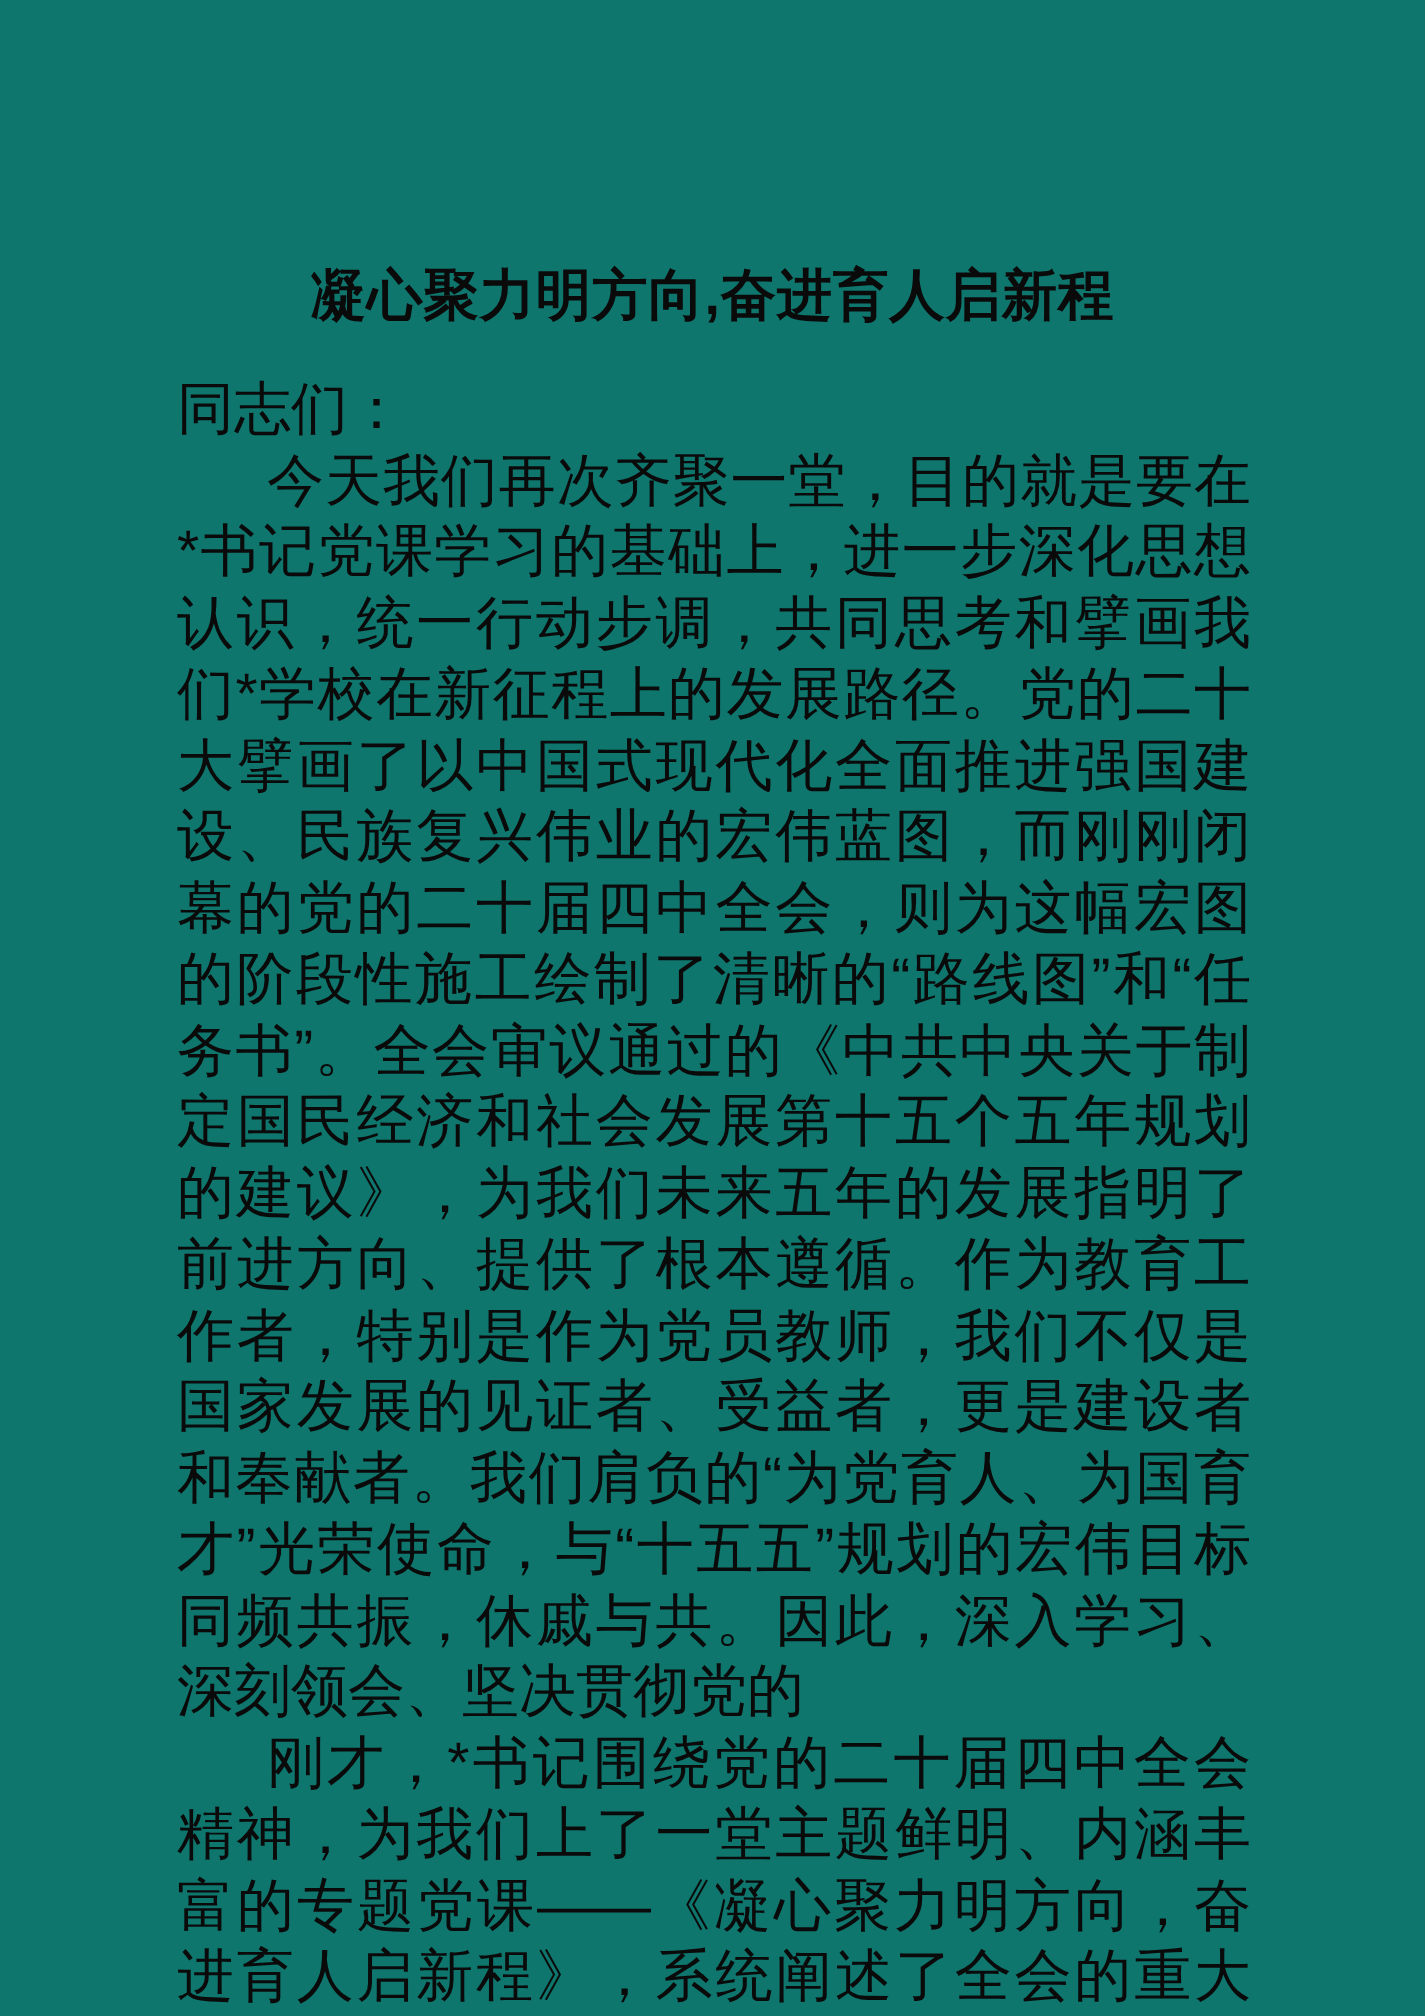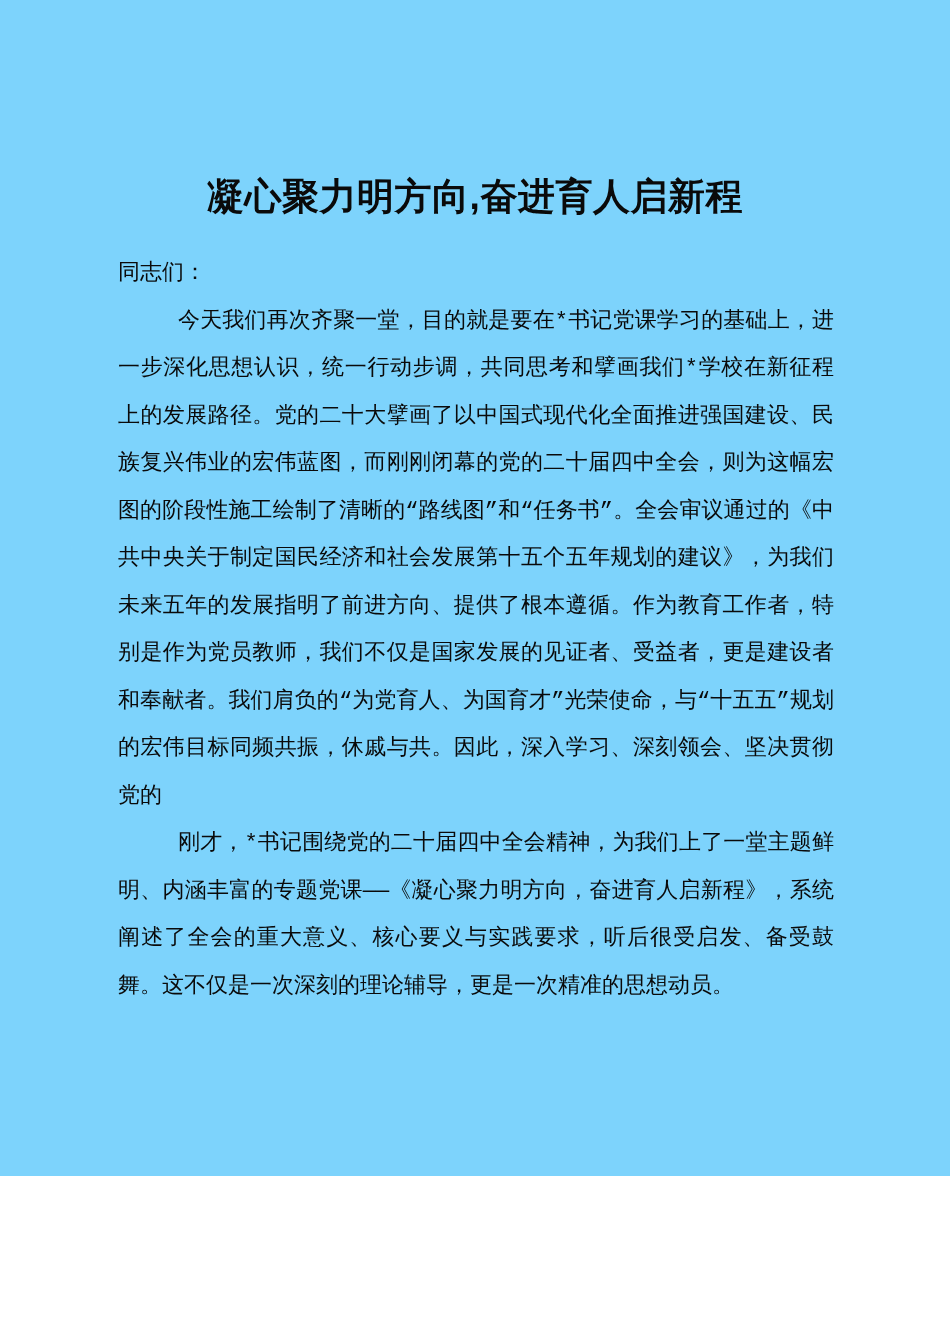--- a/index.html
+++ b/index.html
@@ -10,22 +10,22 @@
   body {
     width: 950px;
     height: 1344px;
     font-family: "Liberation Sans", "DejaVu Sans", sans-serif;
     color: #000000;
     overflow: hidden;
   }
   .page {
     position: relative;
     width: 950px;
-    height: 1176px;
-    background: #7dd3fc;
+    height: 1344px;
+    background: #0f766e;
     box-sizing: border-box;
   }
   .doc-title {
     position: absolute;
     left: 0;
     top: 172px;
     width: 950px;
     text-align: center;
     font-size: 37px;
     font-weight: bold;
@@ -33,29 +33,28 @@
     line-height: 50px;
     color: #0a0a0a;
   }
   .body-block {
     position: absolute;
     left: 118px;
     top: 250px;
     width: 716px;
   }
   .para {
-    font-size: 22px;
+    font-size: 38px;
     line-height: 47.5px;
     color: #0a0a0a;
     text-align: justify;
     text-justify: inter-ideograph;
     margin: 0;
     letter-spacing: 0px;
     word-break: break-all;
-    font-family: Liberation Mono, monospace;
   }
   .para.salutation {
     text-indent: 0;
     margin-bottom: 0px;
   }
   .para.indent {
     text-indent: 60px;
   }
 </style>
 </head>

